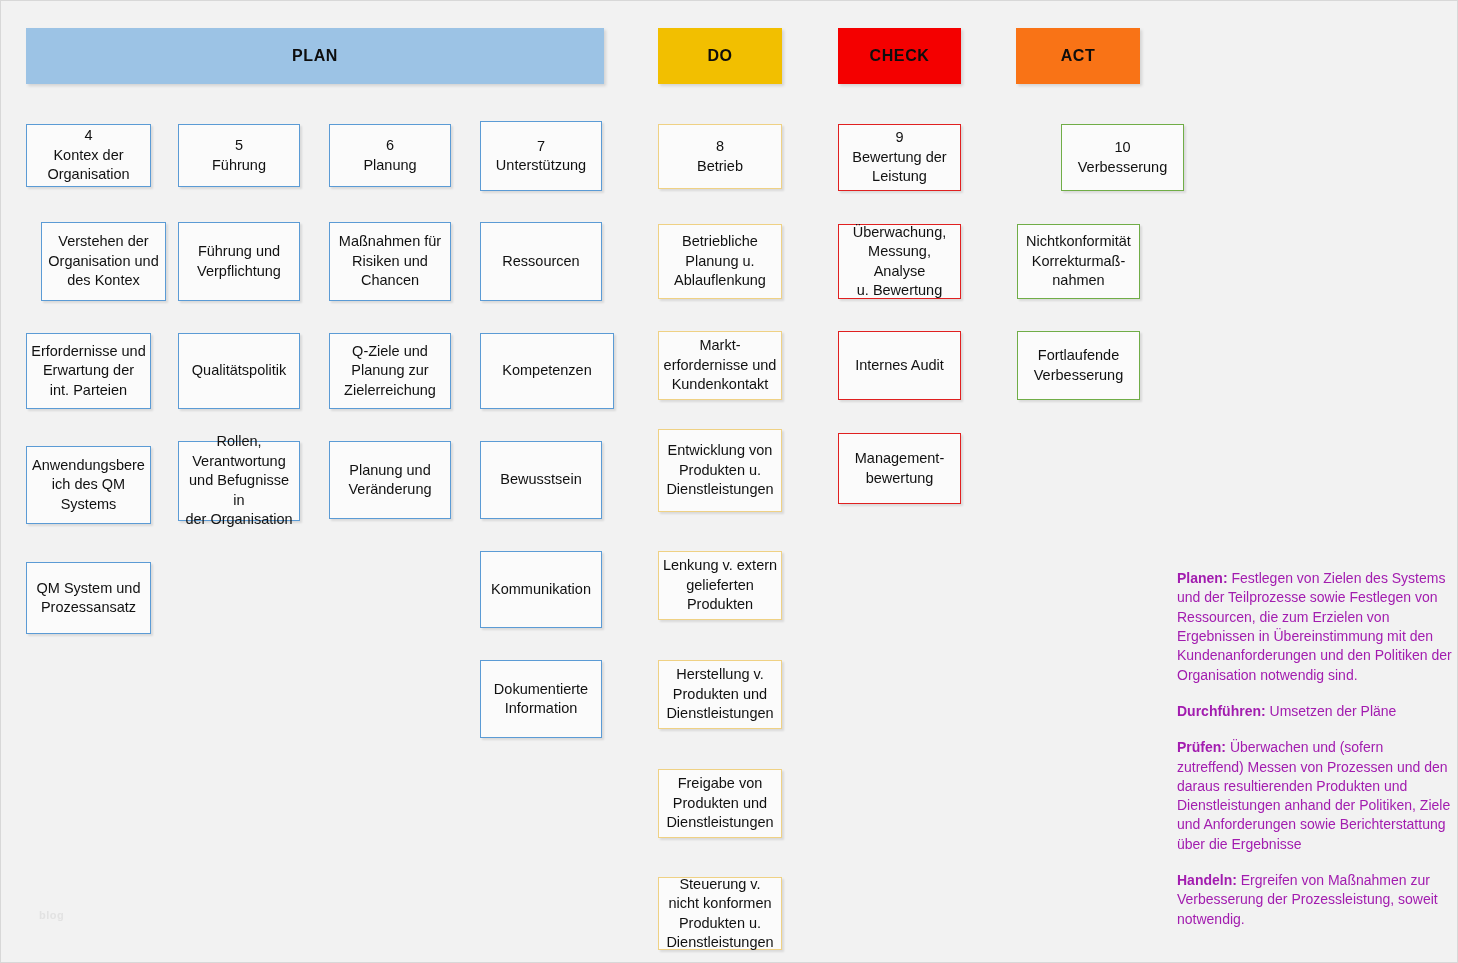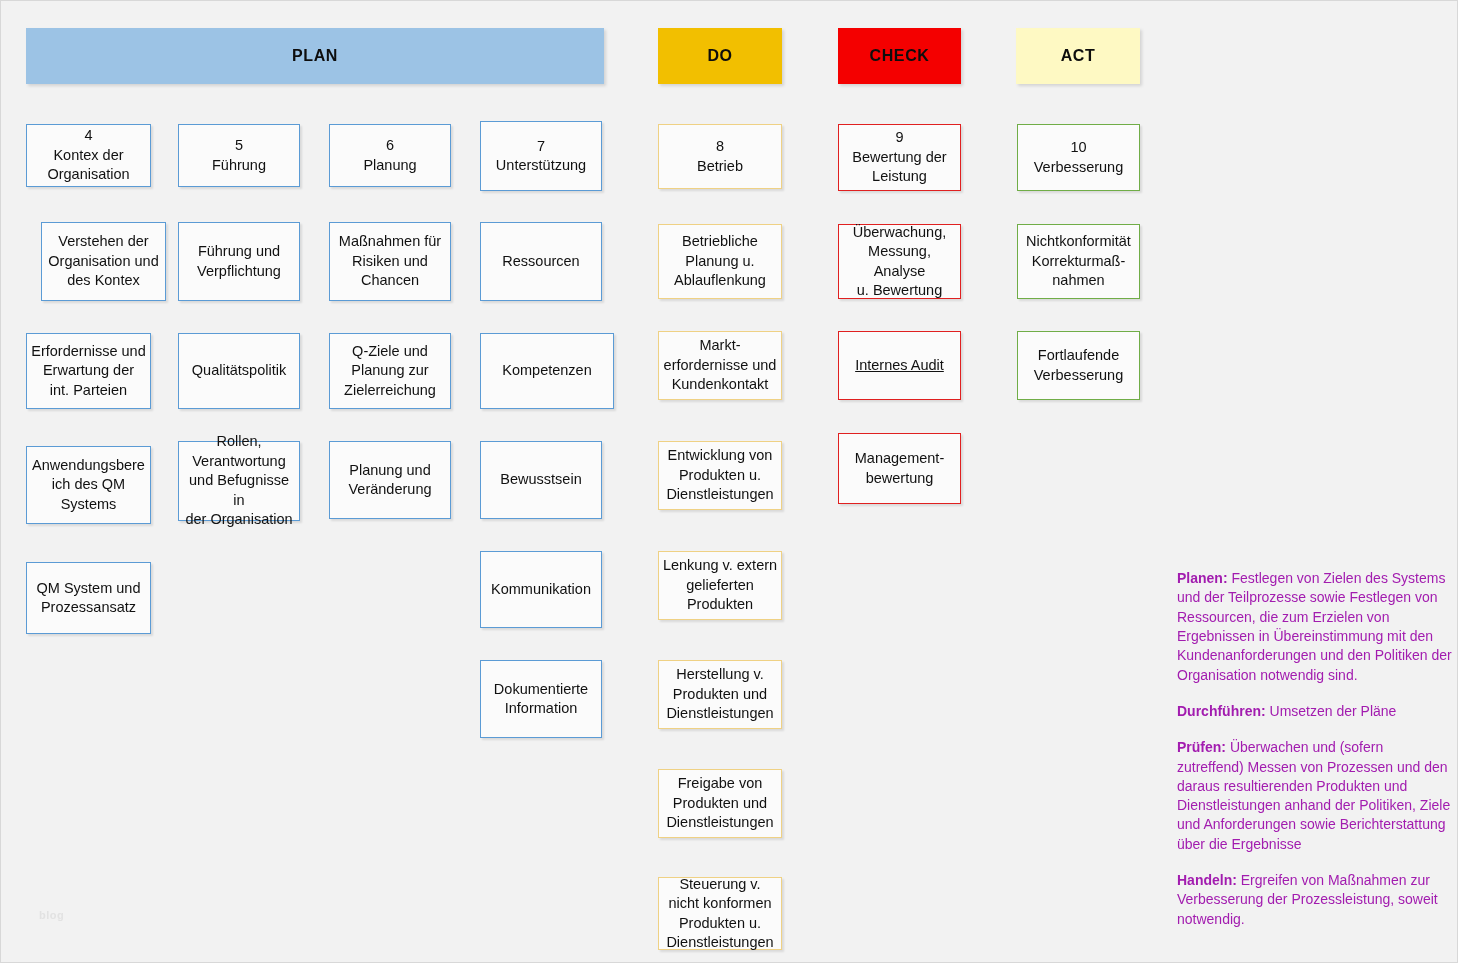--- a/index.html
+++ b/index.html
@@ -97,21 +97,21 @@
   <div id="phase-headers">
       <div class="phase-header ph-plan" style="left: 25px; top: 27px; width: 578px; height: 56px; background: rgb(156, 195, 229);">
         <span>PLAN</span>
       </div>
       <div class="phase-header ph-do" style="left: 657px; top: 27px; width: 124px; height: 56px; background: rgb(242, 191, 0);">
         <span>DO</span>
       </div>
       <div class="phase-header ph-check" style="left: 837px; top: 27px; width: 123px; height: 56px; background: rgb(244, 0, 0);">
         <span>CHECK</span>
       </div>
-      <div class="phase-header ph-act" style="left: 1015px; top: 27px; width: 124px; height: 56px; background: #fef9c3;">
+      <div class="phase-header ph-act" style="left: 1015px; top: 27px; width: 124px; height: 56px; background: #f97316;">
         <span>ACT</span>
       </div>
     </div>
 
   <div id="box-layer">
       <div class="pbox bx-plan" style="left: 25px; top: 123px; width: 125px; height: 63px;"><div><span class="num">4</span><span style="white-space: pre-line;">Kontex der
 Organisation</span></div></div>
       <div class="pbox bx-plan" style="left: 40px; top: 221px; width: 125px; height: 79px;"><div><span style="white-space: pre-line;">Verstehen der
 Organisation und
 des Kontex</span></div></div>
@@ -147,45 +147,45 @@
       <div class="pbox bx-plan" style="left: 479px; top: 550px; width: 122px; height: 77px;"><div><span style="white-space: pre-line;">Kommunikation</span></div></div>
       <div class="pbox bx-plan" style="left: 479px; top: 659px; width: 122px; height: 78px;"><div><span style="white-space: pre-line;">Dokumentierte
 Information</span></div></div>
       <div class="pbox bx-do" style="left: 657px; top: 123px; width: 124px; height: 65px;"><div><span class="num">8</span><span style="white-space: pre-line;">Betrieb</span></div></div>
       <div class="pbox bx-do" style="left: 657px; top: 223px; width: 124px; height: 75px;"><div><span style="white-space: pre-line;">Betriebliche
 Planung u.
 Ablauflenkung</span></div></div>
       <div class="pbox bx-do" style="left: 657px; top: 330px; width: 124px; height: 69px;"><div><span style="white-space: pre-line;">Markt-
 erfordernisse und
 Kundenkontakt</span></div></div>
-      <div class="pbox bx-do" style="left: 657px; top: 440px; width: 124px; height: 69px;"><div><span style="white-space: pre-line;">Entwicklung von
+      <div class="pbox bx-do" style="left: 657px; top: 428px; width: 124px; height: 83px;"><div><span style="white-space: pre-line;">Entwicklung von
 Produkten u.
 Dienstleistungen</span></div></div>
       <div class="pbox bx-do" style="left: 657px; top: 550px; width: 124px; height: 69px; justify-content: center;"><div><span style="white-space: pre-line;">Lenkung v. extern
 gelieferten
 Produkten</span></div></div>
       <div class="pbox bx-do" style="left: 657px; top: 659px; width: 124px; height: 69px;"><div><span style="white-space: pre-line;">Herstellung v.
 Produkten und
 Dienstleistungen</span></div></div>
       <div class="pbox bx-do" style="left: 657px; top: 768px; width: 124px; height: 69px;"><div><span style="white-space: pre-line;">Freigabe von
 Produkten und
 Dienstleistungen</span></div></div>
       <div class="pbox bx-do" style="left: 657px; top: 876px; width: 124px; height: 73px;"><div><span style="white-space: pre-line;">Steuerung v.
 nicht konformen
 Produkten u.
 Dienstleistungen</span></div></div>
       <div class="pbox bx-check" style="left: 837px; top: 123px; width: 123px; height: 67px;"><div><span class="num">9</span><span style="white-space: pre-line;">Bewertung der
 Leistung</span></div></div>
       <div class="pbox bx-check" style="left: 837px; top: 223px; width: 123px; height: 75px;"><div><span style="white-space: pre-line;">Überwachung,
 Messung, Analyse
 u. Bewertung</span></div></div>
-      <div class="pbox bx-check" style="left: 837px; top: 330px; width: 123px; height: 69px;"><div><span style="white-space: pre-line; text-decoration: underline;">Internes Audit</span></div></div>
+      <div class="pbox bx-check" style="left: 837px; top: 330px; width: 123px; height: 69px;"><div><span style="white-space: pre-line;">Internes Audit</span></div></div>
       <div class="pbox bx-check" style="left: 837px; top: 432px; width: 123px; height: 71px;"><div><span style="white-space: pre-line;">Management-
 bewertung</span></div></div>
-      <div class="pbox bx-act" style="left: 1016px; top: 123px; width: 123px; height: 67px;"><div><span class="num">10</span><span style="white-space: pre-line;">Verbesserung</span></div></div>
+      <div class="pbox bx-act" style="left: 1060px; top: 123px; width: 123px; height: 67px;"><div><span class="num">10</span><span style="white-space: pre-line;">Verbesserung</span></div></div>
       <div class="pbox bx-act" style="left: 1016px; top: 223px; width: 123px; height: 75px;"><div><span style="white-space: pre-line;">Nichtkonformität
 Korrekturmaß-
 nahmen</span></div></div>
       <div class="pbox bx-act" style="left: 1016px; top: 330px; width: 123px; height: 69px;"><div><span style="white-space: pre-line;">Fortlaufende
 Verbesserung</span></div></div>
     </div>
 
   <div id="legend">
       <p><b>Planen:</b><span> Festlegen von Zielen des Systems und der Teilprozesse sowie Festlegen von Ressourcen, die zum Erzielen von Ergebnissen in Übereinstimmung mit den Kundenanforderungen und den Politiken der Organisation notwendig sind.</span></p>
       <p><b>Durchführen:</b><span> Umsetzen der Pläne</span></p>

